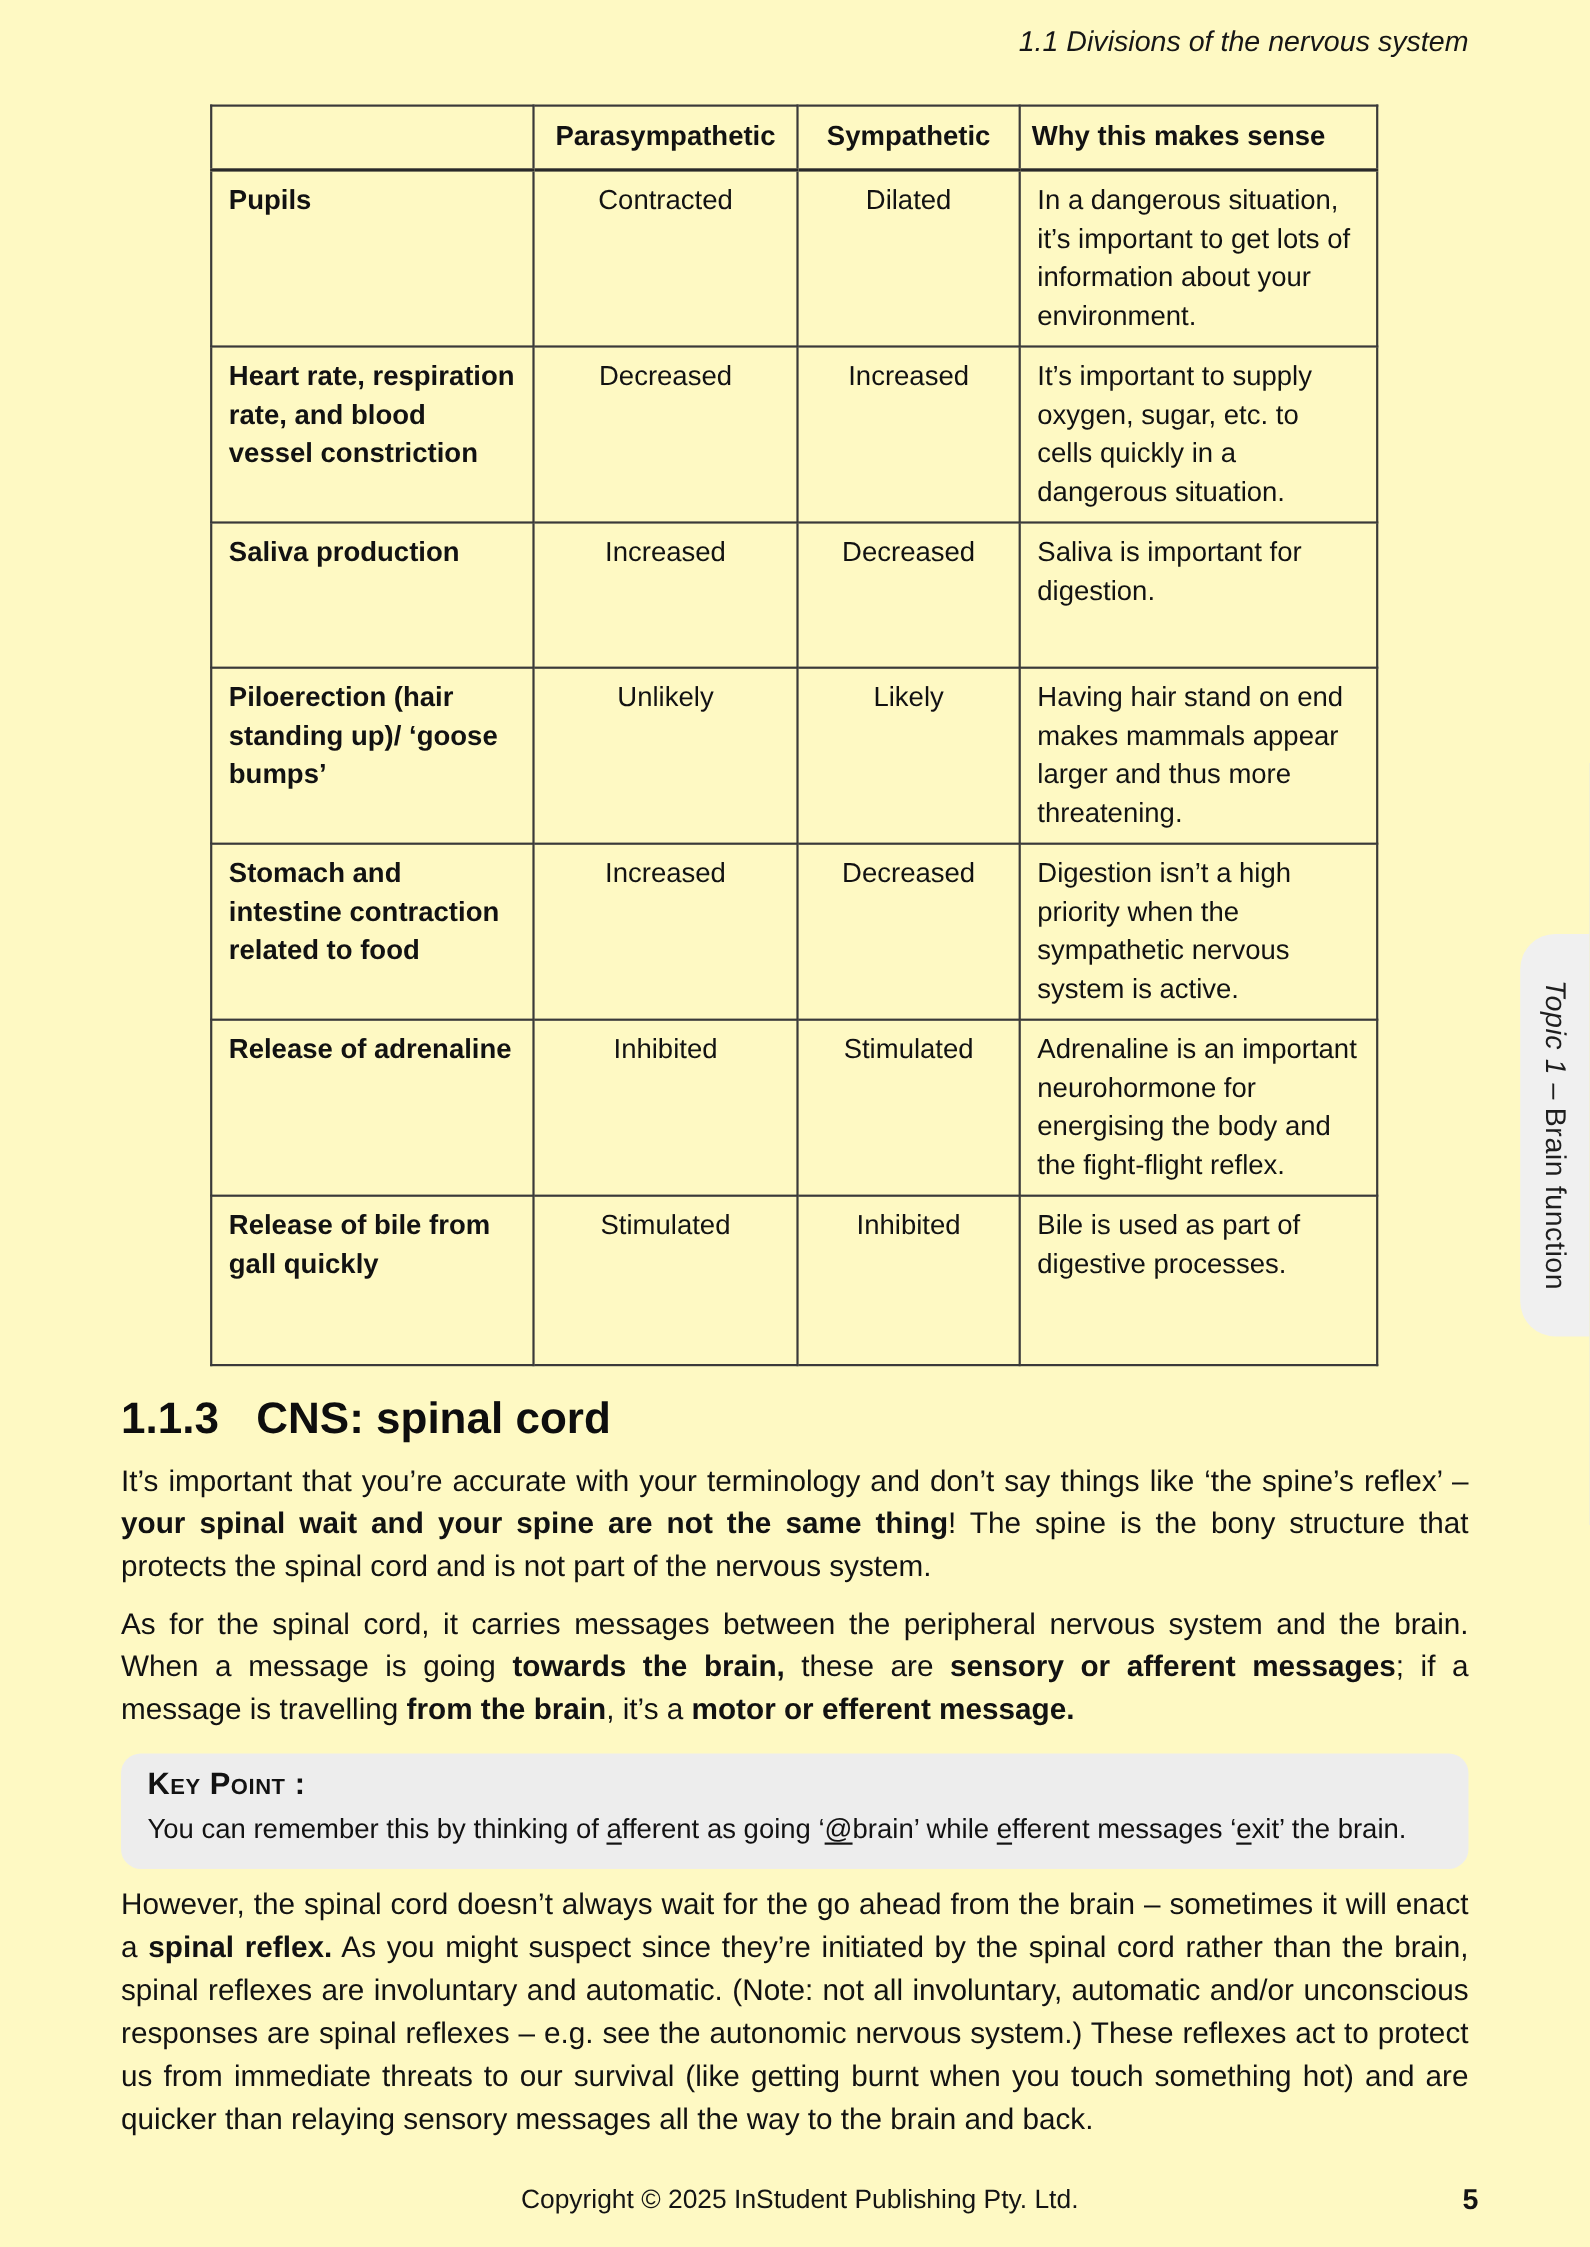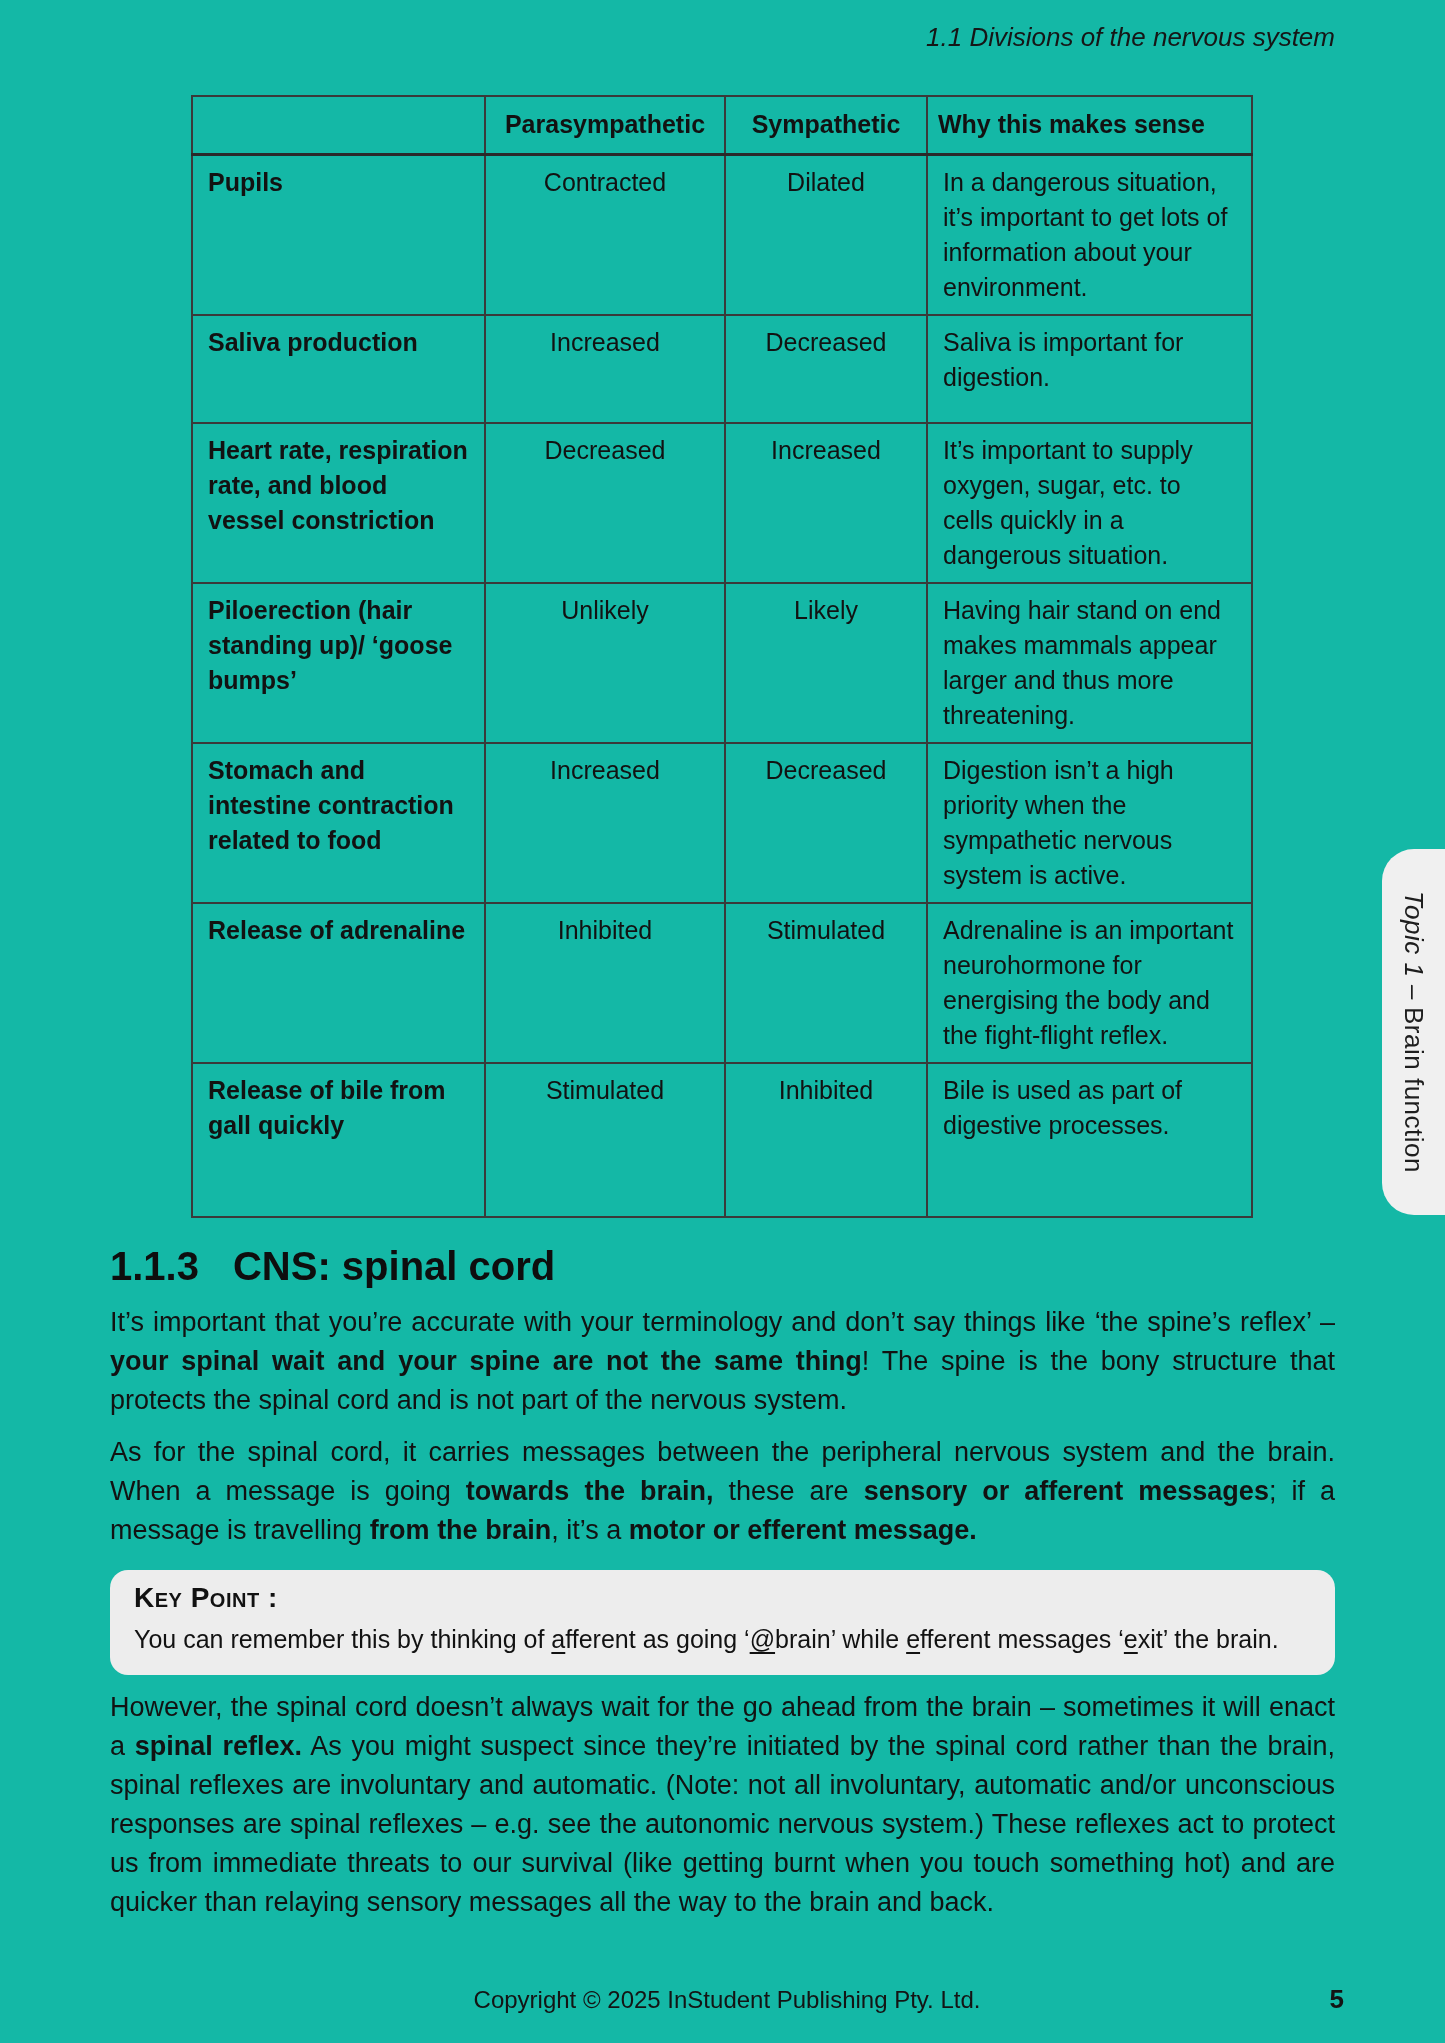--- a/index.html
+++ b/index.html
@@ -1,20 +1,20 @@
 <!DOCTYPE html>
 <html><head>
 <meta charset="utf-8">
 <style>
   html,body{margin:0;padding:0;background:#e8e8e8;}
   .page{
     position:relative;
     width:1445px;height:2043px;
     margin:0 auto;
-    background:#14b8a6;
+    background:#fef9c3;
     font-family:"Liberation Sans","DejaVu Sans",sans-serif;
     color:#121212;
     overflow:hidden;
   }
   .content{padding:0 110px;}
   .running-head{
     padding-top:22px;
     text-align:right;
     font-style:italic;
     font-size:26px;
@@ -138,30 +138,30 @@
           </tr>
       </thead>
       <tbody id="table-body">
           <tr>
             <td class="col0">Pupils</td>
             <td class="col1">Contracted</td>
             <td class="col2">Dilated</td>
             <td class="col3">In a dangerous situation, it’s important to get lots of information about your environment.</td>
           </tr>
           <tr>
+            <td class="col0">Heart rate, respiration rate, and blood vessel constriction</td>
+            <td class="col1">Decreased</td>
+            <td class="col2">Increased</td>
+            <td class="col3">It’s important to supply oxygen, sugar, etc. to cells quickly in a dangerous situation.</td>
+          </tr>
+          <tr>
             <td class="col0">Saliva production</td>
             <td class="col1">Increased</td>
             <td class="col2">Decreased</td>
             <td class="col3">Saliva is important for digestion.</td>
-          </tr>
-          <tr>
-            <td class="col0">Heart rate, respiration rate, and blood vessel constriction</td>
-            <td class="col1">Decreased</td>
-            <td class="col2">Increased</td>
-            <td class="col3">It’s important to supply oxygen, sugar, etc. to cells quickly in a dangerous situation.</td>
           </tr>
           <tr>
             <td class="col0">Piloerection (hair standing up)/ ‘goose bumps’</td>
             <td class="col1">Unlikely</td>
             <td class="col2">Likely</td>
             <td class="col3">Having hair stand on end makes mammals appear larger and thus more threatening.</td>
           </tr>
           <tr>
             <td class="col0">Stomach and intestine contraction related to food</td>
             <td class="col1">Increased</td>

